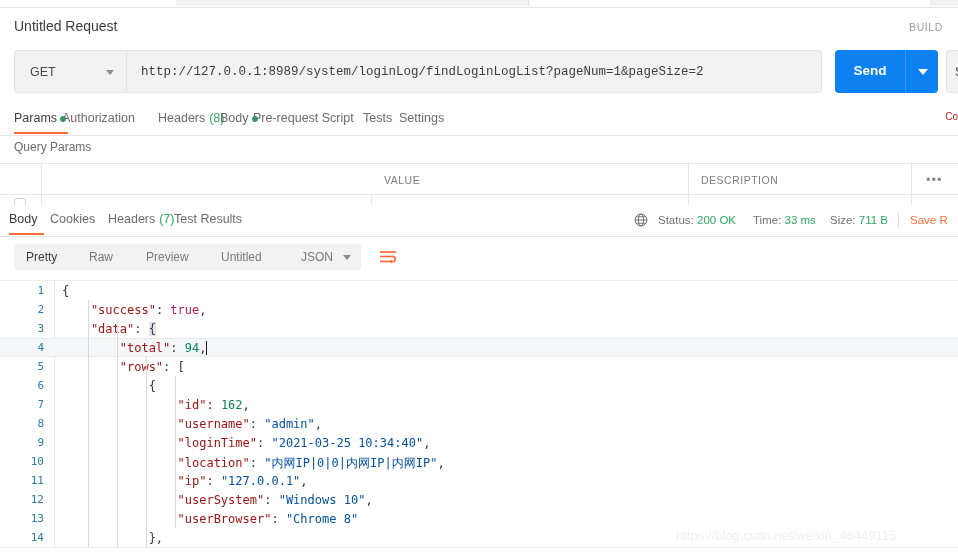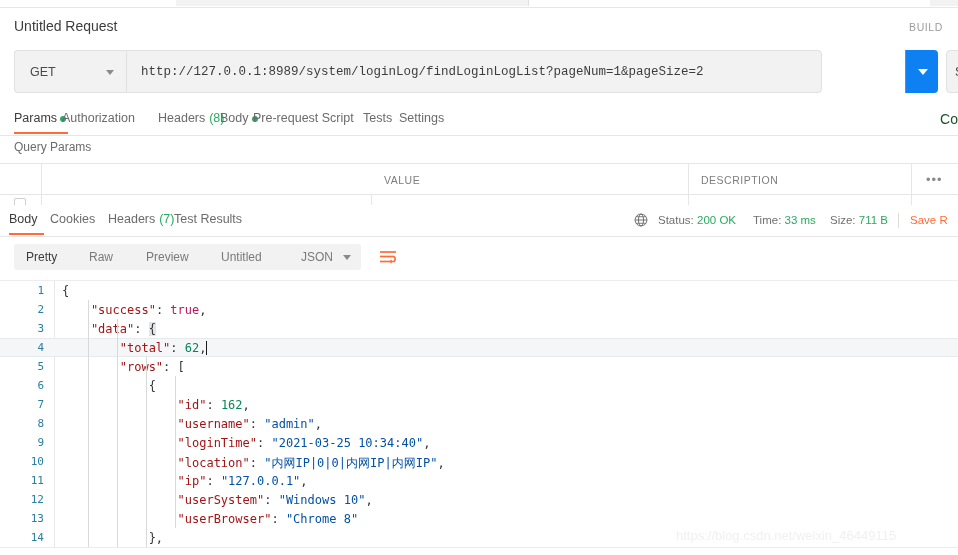--- a/index.html
+++ b/index.html
@@ -192,22 +192,22 @@
     position: absolute;
     top: 12px;
     width: 6px; height: 6px;
     border-radius: 50%;
     background: #2aa960;
   }
   .cnt { color: #2aa960; }
   .code-link {
     position: absolute;
     right: 0; top: 7px;
-    font-size: 14px;
-    color: #14532d;
+    font-size: 10px;
+    color: #b91c1c;
     cursor: pointer;
     white-space: nowrap;
   }
 
   
   .qp-label {
     position: absolute;
     top: 140px; left: 14px;
     font-size: 12px;
     color: #6b6b6b;
@@ -461,20 +461,23 @@
   <div class="build-label">BUILD</div>
 </div>
 
 <div class="url-row">
   <div class="method-box">
     <span class="method-label">GET</span>
     <span class="method-caret"></span>
   </div>
   <div class="url-box">
     <span class="url-text">http://127.0.0.1:8989/system/loginLog/findLoginLogList?pageNum=1&amp;pageSize=2</span>
+  </div>
+  <div class="send-btn">
+    <span class="send-label">Send</span>
   </div>
   <div class="send-split">
     <span class="send-caret"></span>
   </div>
   <div class="save-btn">
     <span class="save-btn-label">S</span>
   </div>
 </div>
 
 <div class="req-tabs" id="request-tabs">
@@ -610,21 +613,21 @@
         <span class="code" style="left: 90.88px;"><span class="k">"success"</span><span class="p">: </span><span class="b">true</span><span class="p">,</span></span>
       </div>
       <div class="line" style="top: 38px;">
         <span class="lnum">3</span>
         <span class="code" style="left: 90.88px;"><span class="k">"data"</span><span class="p">: </span><span class="brk">{</span></span>
       </div>
       <div class="line hl" style="top: 57px;">
         <span class="hl-top"></span>
         <span class="hl-bot"></span>
         <span class="lnum">4</span>
-        <span class="code" style="left: 119.76px;"><span class="k">"total"</span><span class="p">: </span><span class="n">62</span><span class="p">,</span></span>
+        <span class="code" style="left: 119.76px;"><span class="k">"total"</span><span class="p">: </span><span class="n">94</span><span class="p">,</span></span>
       </div>
       <div class="line" style="top: 76px;">
         <span class="lnum">5</span>
         <span class="code" style="left: 119.76px;"><span class="k">"rows"</span><span class="p">: [</span></span>
       </div>
       <div class="line" style="top: 95px;">
         <span class="lnum">6</span>
         <span class="code" style="left: 148.64px;"><span class="p">{</span></span>
       </div>
       <div class="line" style="top: 114px;">

